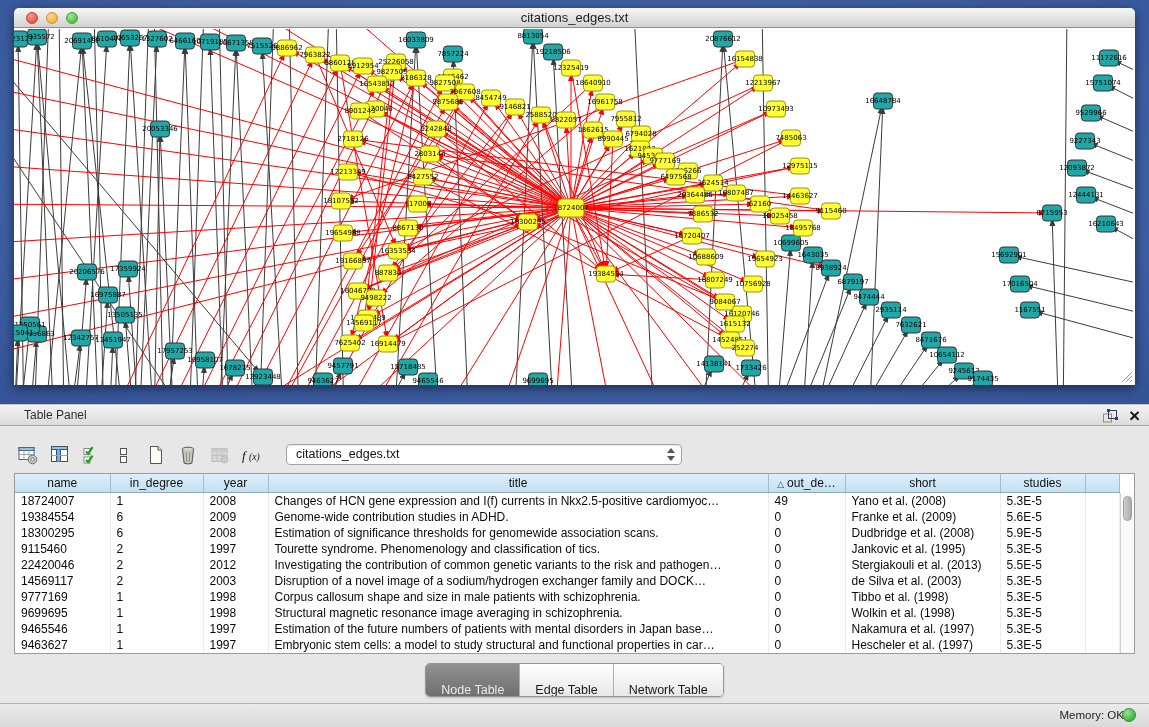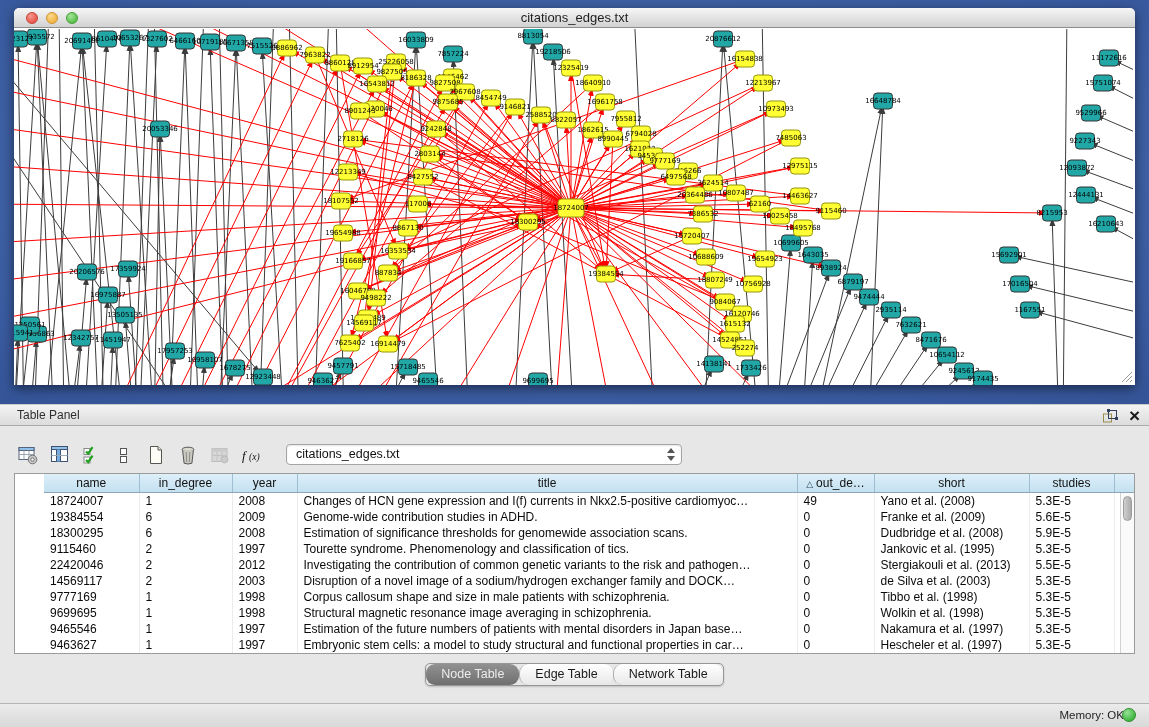--- a/index.html
+++ b/index.html
@@ -30,59 +30,59 @@
   .window-title { text-align:center; font-size:13px; line-height:20px; color:#1e1e1e; }
   .canvas { position:absolute; top:21px; left:0; right:0; bottom:0; background:#fff; overflow:hidden; }
   svg.graph { position:absolute; top:0; left:0; }
   .grip { position:absolute; right:2px; bottom:2px; }
   
   .table-panel-header {
     position:absolute; top:404px; left:0; width:100%; height:22px;
     background:linear-gradient(#F3F3F3,#DCDCDC);
     border-top:1px solid #C9C9C9; border-bottom:1px solid #ABABAB;
   }
-  .tp-title { font-size:12px; color:#2e2e2e; line-height:20px; padding-left:17px; }
+  .tp-title { font-size:12px; color:#2e2e2e; line-height:20px; padding-left:24px; }
   .tp-actions { position:absolute; right:9px; top:1px; height:20px; display:flex; gap:11px; align-items:center; }
   .close-x { font-size:19px; font-weight:bold; color:#1b1b1b; line-height:18px; cursor:default; }
   .panel-body { position:absolute; top:426px; left:0; right:0; bottom:24px; background:#E7E7E7; }
   .toolbar { display:flex; align-items:center; padding:15px 0 0 16px; height:42px; }
   .tool-btn { width:24px; height:24px; margin-right:8px; display:flex; align-items:center; justify-content:center; }
   .combo {
     width:396px; height:21px; background:#fff; border:1px solid #A5A5A5; border-radius:4px;
     margin-left:14px; position:relative; font-size:12.5px; line-height:19px;
     padding-left:9px; color:#111; box-shadow:inset 0 1px 2px rgba(0,0,0,.10);
   }
   .combo-arrows { position:absolute; right:6px; top:3px; }
   .combo-arrows div { width:0; height:0; border-left:4px solid transparent; border-right:4px solid transparent; }
   .arr-up { border-bottom:5px solid #555; margin-bottom:3px; }
   .arr-dn { border-top:5px solid #555; }
   .table-wrap {
     margin:5px 14px 0 14px; height:181px; background:#fff;
     border:1px solid #9B9B9B; position:relative; overflow:hidden;
   }
-  table { border-collapse:collapse; table-layout:fixed; width:1104px;margin-left:29px; }
+  table { border-collapse:collapse; table-layout:fixed; width:1104px; }
   th {
     height:18px; background:linear-gradient(#DDEFF9,#C3E0F0);
     border-right:1px solid #9FBDD0; border-bottom:1px solid #8FA6B6;
     font-weight:normal; font-size:12px; color:#111; padding:0 2px;
     overflow:hidden; white-space:nowrap; text-align:center;
   }
   td {
     height:16px; font-size:12px; line-height:16px; padding:0 2px 0 6px;
     border-right:1px solid #ECECEC; white-space:nowrap; overflow:hidden; color:#0a0a0a;
   }
   .sort-glyph { font-size:9px; color:#2a4a5a; margin-right:3px; }
   .vscroll { position:absolute; top:19px; right:0; bottom:0; width:14px; background:#FAFAFA; border-left:1px solid #D2D2D2; }
   .vthumb { position:absolute; top:3px; left:2px; width:9px; height:25px;
     background:linear-gradient(90deg,#CFCFCF,#ABABAB); border:1px solid #9C9C9C; border-radius:5px; }
   .tabs-row { display:flex; justify-content:center; margin-top:9px; }
   .seg { display:flex; border:1px solid #969696; border-radius:5px; overflow:hidden; box-shadow:0 1px 2px rgba(0,0,0,.18); }
   .seg-item {
-    padding:0 15px; height:21px; line-height:21px; font-size:12.5px;
-    background:linear-gradient(#FFFFFF,#E8E8E8); color:#1a1a1a; border-left:1px solid #ADADAD;border-radius:9px;
+    padding:16px 15px; height:21px; line-height:21px; font-size:12.5px;
+    background:linear-gradient(#FFFFFF,#E8E8E8); color:#1a1a1a; border-left:1px solid #ADADAD;
   }
   .seg-item:first-child { border-left:none; }
   .seg-item.active { background:linear-gradient(#919191,#6F6F6F); color:#ECECEC; }
   .status-bar {
     position:absolute; bottom:0; left:0; right:0; height:24px;
     background:linear-gradient(#EBEBEB,#D9D9D9); border-top:1px solid #B4B4B4;
   }
   .mem { position:absolute; right:25px; top:5px; font-size:11.5px; color:#1f1f1f; }
   .mem-dot {
     position:absolute; right:13px; top:4px; width:14px; height:14px; border-radius:50%;

